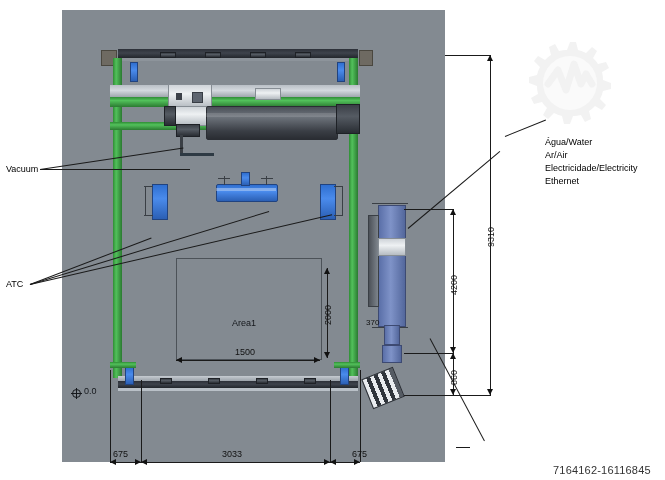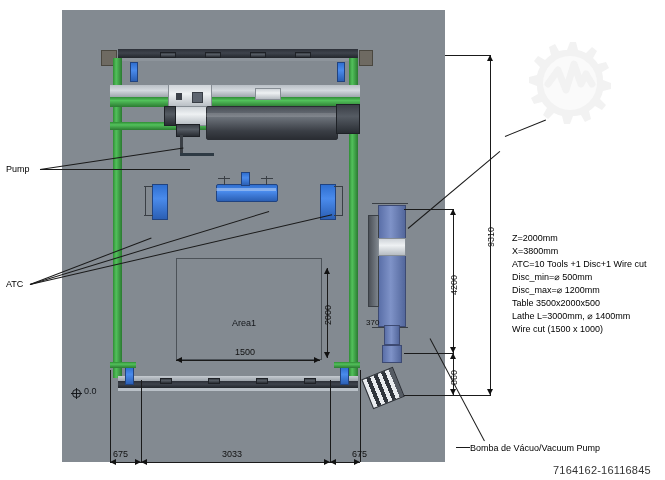--- a/index.html
+++ b/index.html
@@ -307,43 +307,38 @@
 
   <div class="abs" style="left:71px; top:385px; width:11px; height:11px;">
     <svg width="11" height="11" viewBox="0 0 11 11">
       <circle cx="5.5" cy="5.5" r="4" fill="none" stroke="#15181c" stroke-width="1"></circle>
       <line x1="5.5" y1="0" x2="5.5" y2="11" stroke="#15181c" stroke-width="1"></line>
       <line x1="0" y1="5.5" x2="11" y2="5.5" stroke="#15181c" stroke-width="1"></line>
     </svg>
   </div>
   <div class="abs" id="origin-label" style="left:84px; top:386px;">0.0</div>
 
-  <div class="abs callout" style="left:6px; top:163px;">Pump</div>
+  <div class="abs callout" style="left:6px; top:163px;">Vacuum</div>
   <div class="abs leader" style="left:40px; top:169px; width:150px;"></div>
   <div class="abs leader" style="left:40px; top:169px; width:145px; transform:rotate(-8.5deg);"></div>
 
   <div class="abs callout" style="left:6px; top:278px;">ATC</div>
   <div class="abs leader" style="left:30px; top:284px; width:130px; transform:rotate(-21deg);"></div>
   <div class="abs leader" style="left:30px; top:284px; width:250px; transform:rotate(-17deg);"></div>
   <div class="abs leader" style="left:30px; top:284px; width:310px; transform:rotate(-13deg);"></div>
 
   <div class="abs leader" style="left:505px; top:136px; width:44px; transform:rotate(-22deg);"></div>
+  <div class="abs util-block" style="left:545px; top:136px;">
+    <div>Água/Water</div>
+    <div>Ar/Air</div>
+    <div>Electricidade/Electricity</div>
+    <div>Ethernet</div>
+  </div>
 
   <div class="abs leader" style="left:408px; top:228px; width:120px; transform:rotate(-40deg);"></div>
 
-  <div class="abs spec-block" style="left:512px; top:232px;">
-    <div>Z=2000mm</div>
-    <div>X=3800mm</div>
-    <div>ATC=10 Tools +1 Disc+1 Wire cut</div>
-    <div>Disc_min=⌀ 500mm</div>
-    <div>Disc_max=⌀ 1200mm</div>
-    <div>Table 3500x2000x500</div>
-    <div>Lathe L=3000mm, ⌀ 1400mm</div>
-    <div>Wire cut (1500 x 1000)</div>
-  </div>
 
   <div class="abs leader" style="left:430px; top:338px; width:116px; transform:rotate(62deg);"></div>
   <div class="abs leader" style="left:456px; top:447px; width:14px;"></div>
-  <div class="abs callout" style="left:470px; top:442px;">Bomba de Vácuo/Vacuum Pump</div>
 
   <div class="abs" id="drawing-id" style="left:553px; top:464px;">7164162-16116845</div>
 
 </div>
 
 </body></html>

